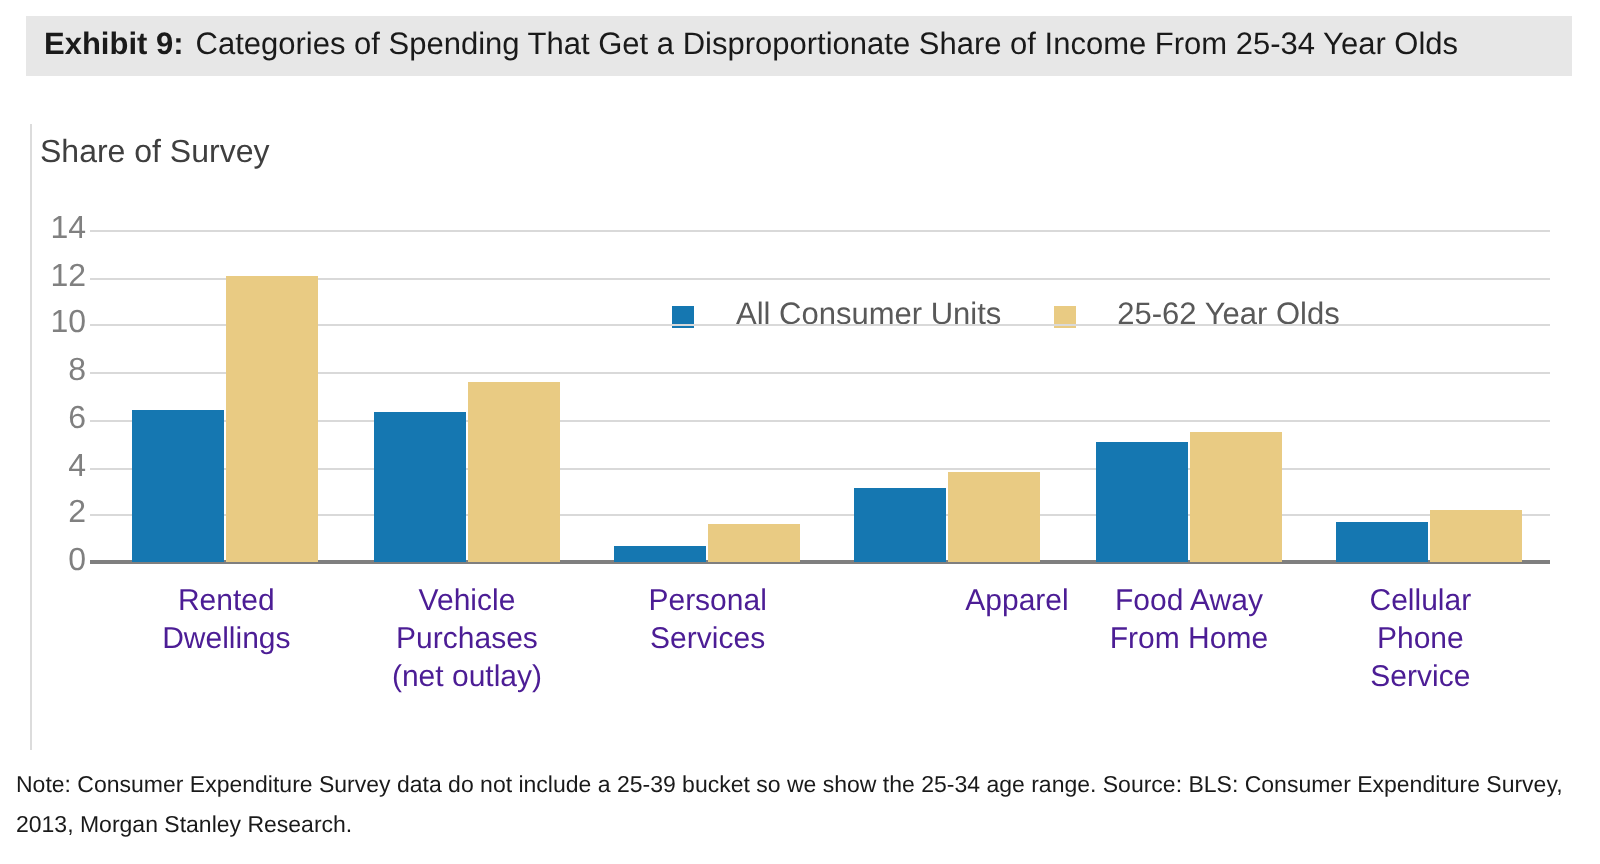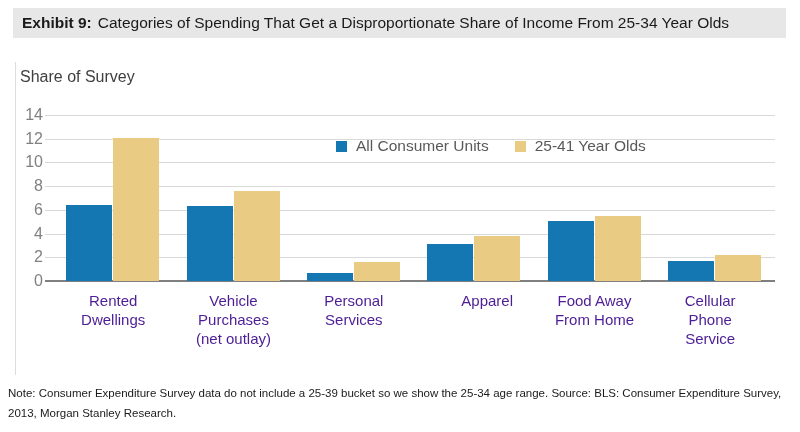--- a/index.html
+++ b/index.html
@@ -20,21 +20,21 @@
   .gridline { position:absolute; left:-8px; width:730px; height:1px; background:#D9D9D9; }
   .baseline { position:absolute; left:-8px; width:730px; height:2px; background:#7F7F7F; }
   .ytick { position:absolute; left:-42px; width:32px; text-align:right;
            font-size:16px; color:#808080; line-height:18px; }
   .bar { position:absolute; bottom:0; width:46px; }
   .cat-label { position:absolute; top:176px; text-align:center;
                font-size:15px; line-height:19px; color:#4c1d95; }
 
   .legend { position:absolute; left:283px; top:22px; display:flex; gap:26px;
             font-size:15.5px; color:#595959; align-items:center; white-space:nowrap; }
-  .legend-item { display:flex; align-items:center; gap:9px; }
+  .legend-item { display:flex; align-items:center; gap:21px;margin-top:12px; }
   .swatch { width:11px; height:11px; display:inline-block; }
 
   .source-note { position:absolute; left:8px; top:383px; width:784px;
                  font-size:11.5px; line-height:20px; color:#1A1A1A; }
 </style>
 </head>
 <body>
 
 <div class="page">
 
@@ -47,21 +47,21 @@
   <div class="axis-title">Share of Survey</div>
 
   <div class="plot" id="plot">
     <div class="legend">
       <span class="legend-item">
         <span class="swatch" id="swatch-0" style="background: rgb(21, 119, 177);"></span>
         <span>All Consumer Units</span>
       </span>
       <span class="legend-item">
         <span class="swatch" id="swatch-1" style="background: rgb(233, 203, 131);"></span>
-        <span>25-41 Year Olds</span>
+        <span>25-62 Year Olds</span>
       </span>
     </div>
   <div class="baseline" style="top: 165px;"></div>
       <div class="ytick" style="top: 157px;">0</div>
       <div class="gridline" style="top: 142.286px;"></div>
       <div class="ytick" style="top: 133.286px;">2</div>
       <div class="gridline" style="top: 118.571px;"></div>
       <div class="ytick" style="top: 109.571px;">4</div>
       <div class="gridline" style="top: 94.8571px;"></div>
       <div class="ytick" style="top: 85.8571px;">6</div>
@@ -77,21 +77,21 @@
       <div class="bar" style="left: 60.1667px; height: 143px; background: rgb(233, 203, 131);"></div>
       <div class="cat-label" style="left: 0px; width: 120.333px;">Rented<br>Dwellings</div>
       <div class="bar" style="left: 133.5px; height: 75px; background: rgb(21, 119, 177);"></div>
       <div class="bar" style="left: 180.5px; height: 90px; background: rgb(233, 203, 131);"></div>
       <div class="cat-label" style="left: 120.333px; width: 120.333px;">Vehicle<br>Purchases<br>(net outlay)</div>
       <div class="bar" style="left: 253.833px; height: 8px; background: rgb(21, 119, 177);"></div>
       <div class="bar" style="left: 300.833px; height: 19px; background: rgb(233, 203, 131);"></div>
       <div class="cat-label" style="left: 240.667px; width: 120.333px;">Personal<br>Services</div>
       <div class="bar" style="left: 374.167px; height: 37px; background: rgb(21, 119, 177);"></div>
       <div class="bar" style="left: 421.167px; height: 45px; background: rgb(233, 203, 131);"></div>
-      <div class="cat-label" style="left: 374px; width: 120.333px;">Apparel</div>
+      <div class="cat-label" style="left: 361px; width: 120.333px; text-align: right;">Apparel</div>
       <div class="bar" style="left: 494.5px; height: 60px; background: rgb(21, 119, 177);"></div>
       <div class="bar" style="left: 541.5px; height: 65px; background: rgb(233, 203, 131);"></div>
       <div class="cat-label" style="left: 481.333px; width: 120.333px;">Food Away<br>From Home</div>
       <div class="bar" style="left: 614.833px; height: 20px; background: rgb(21, 119, 177);"></div>
       <div class="bar" style="left: 661.833px; height: 26px; background: rgb(233, 203, 131);"></div>
       <div class="cat-label" style="left: 597px; width: 120.333px;">Cellular<br>Phone<br>Service</div>
     </div>
 
   <div class="source-note">Note: Consumer Expenditure Survey data do not include a 25-39 bucket so we show the 25-34 age range. Source: BLS: Consumer Expenditure Survey, 2013, Morgan Stanley Research.</div>
 

